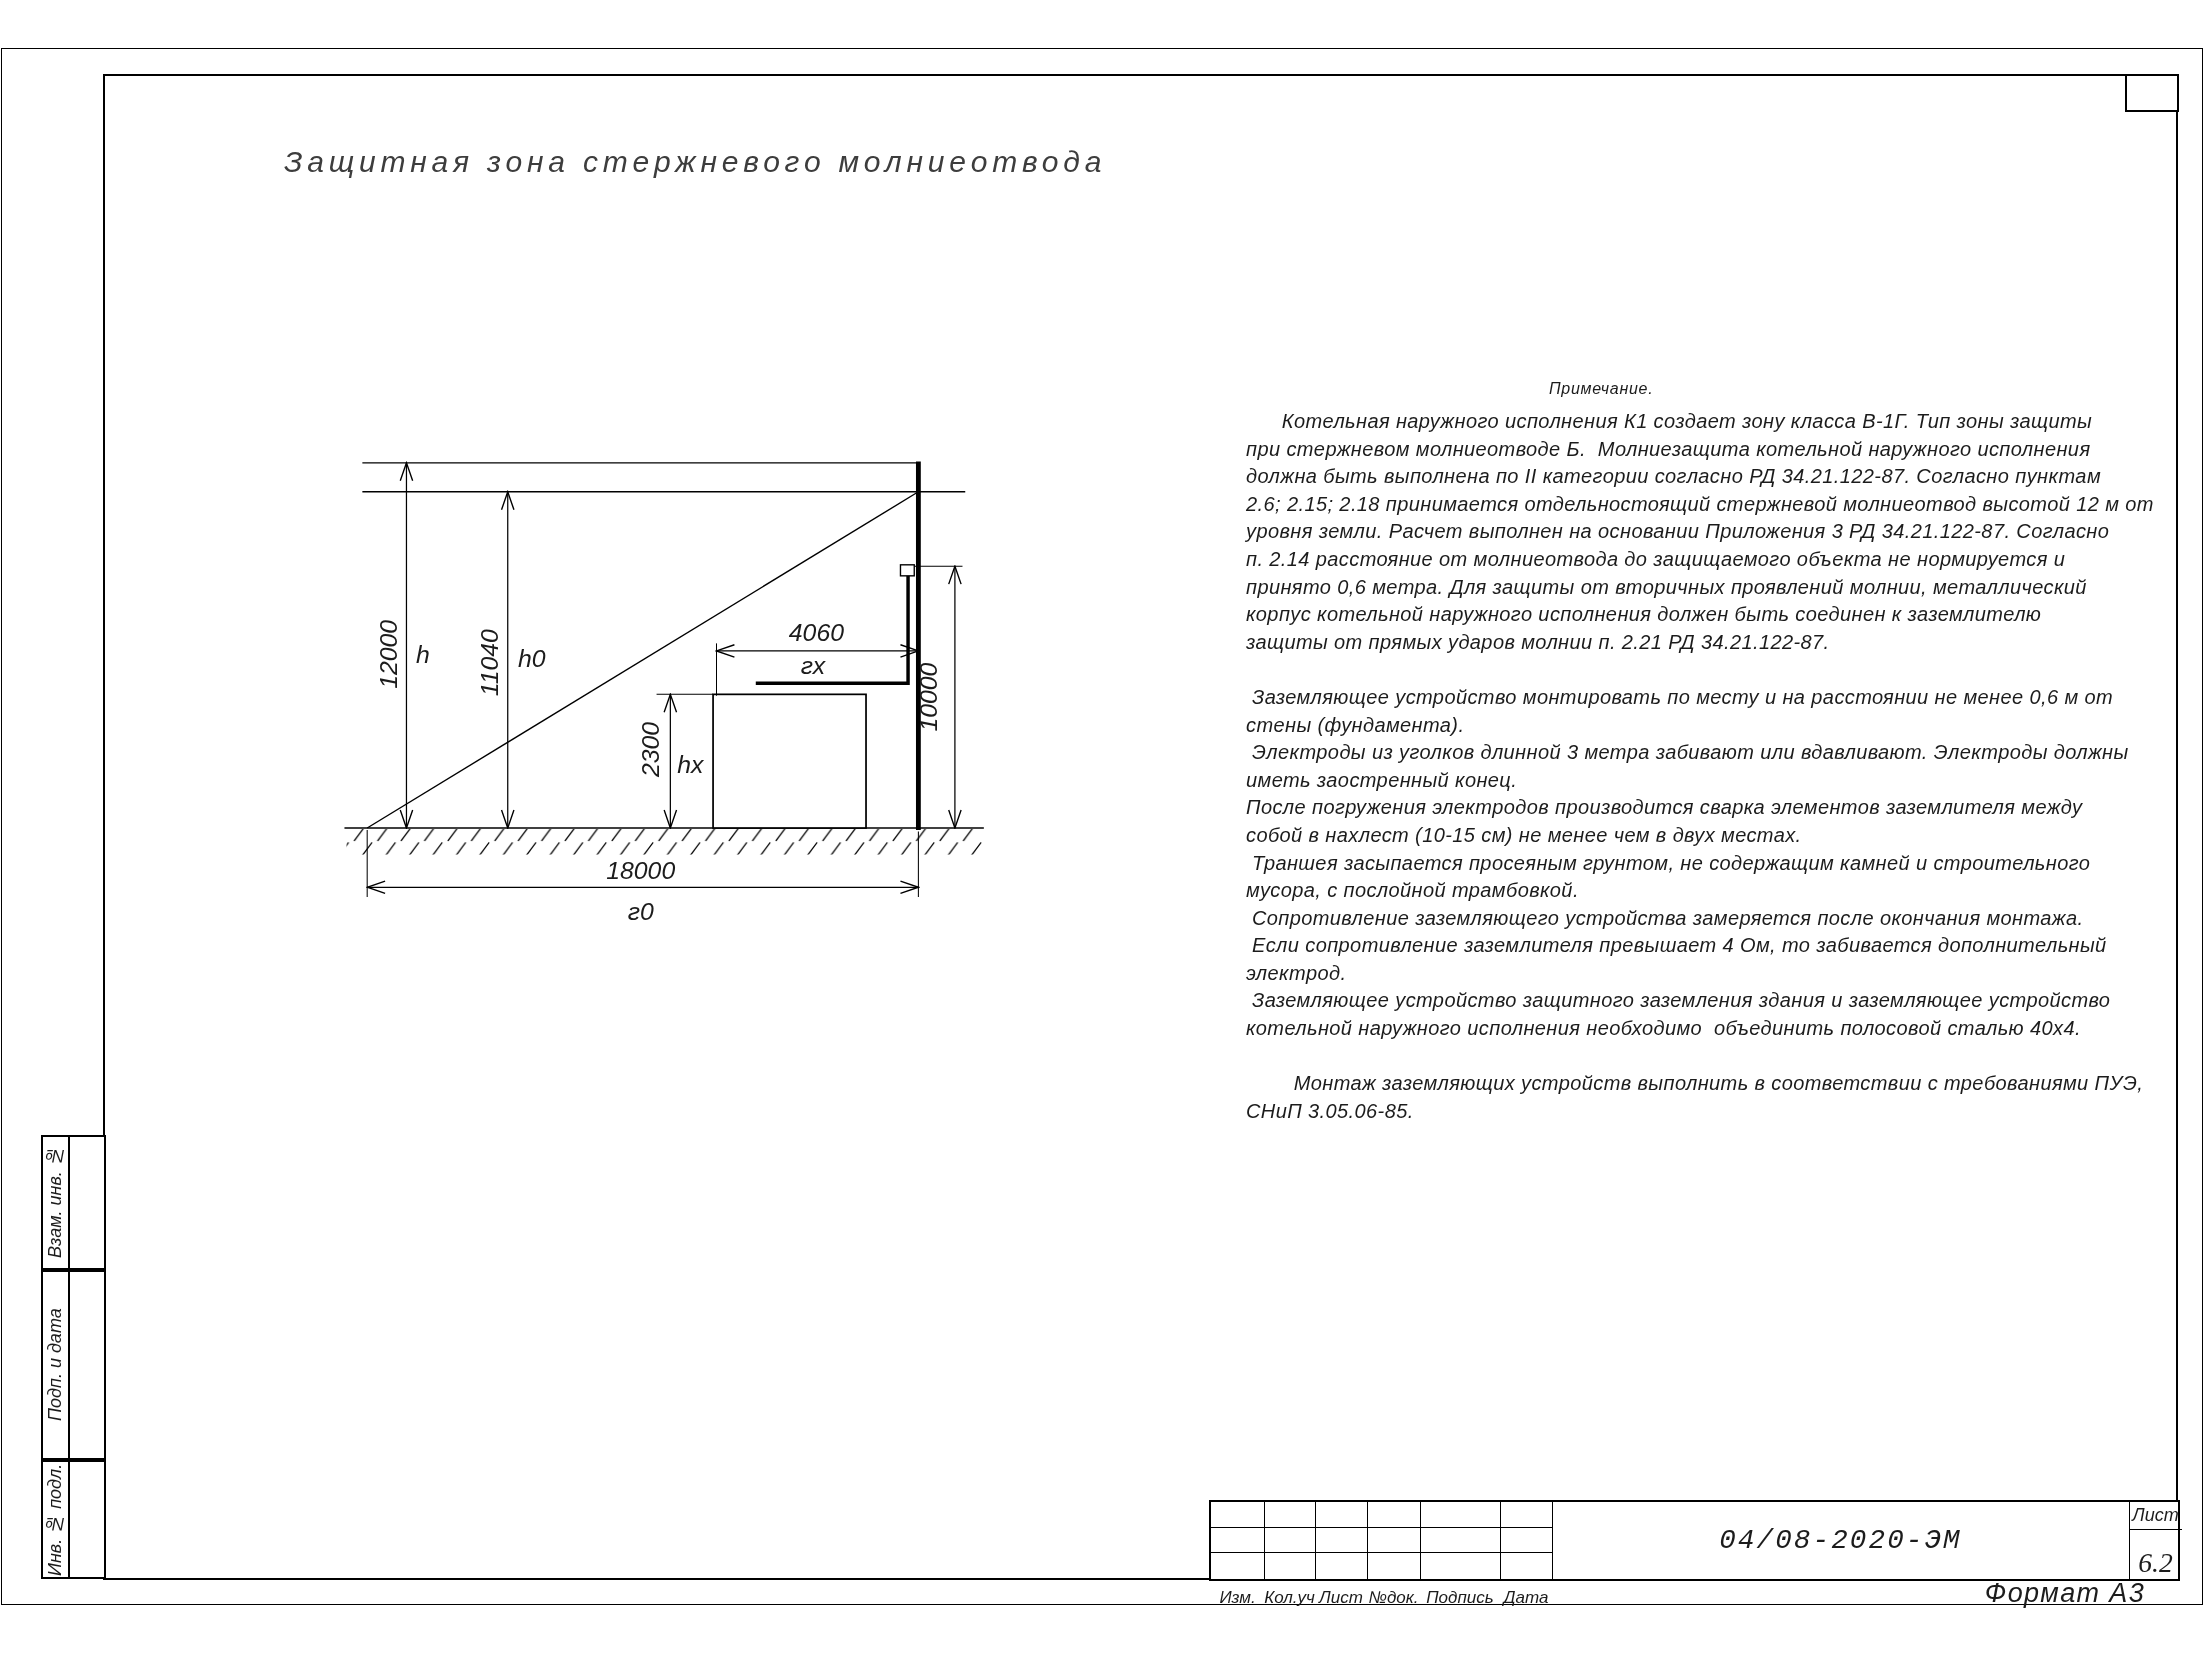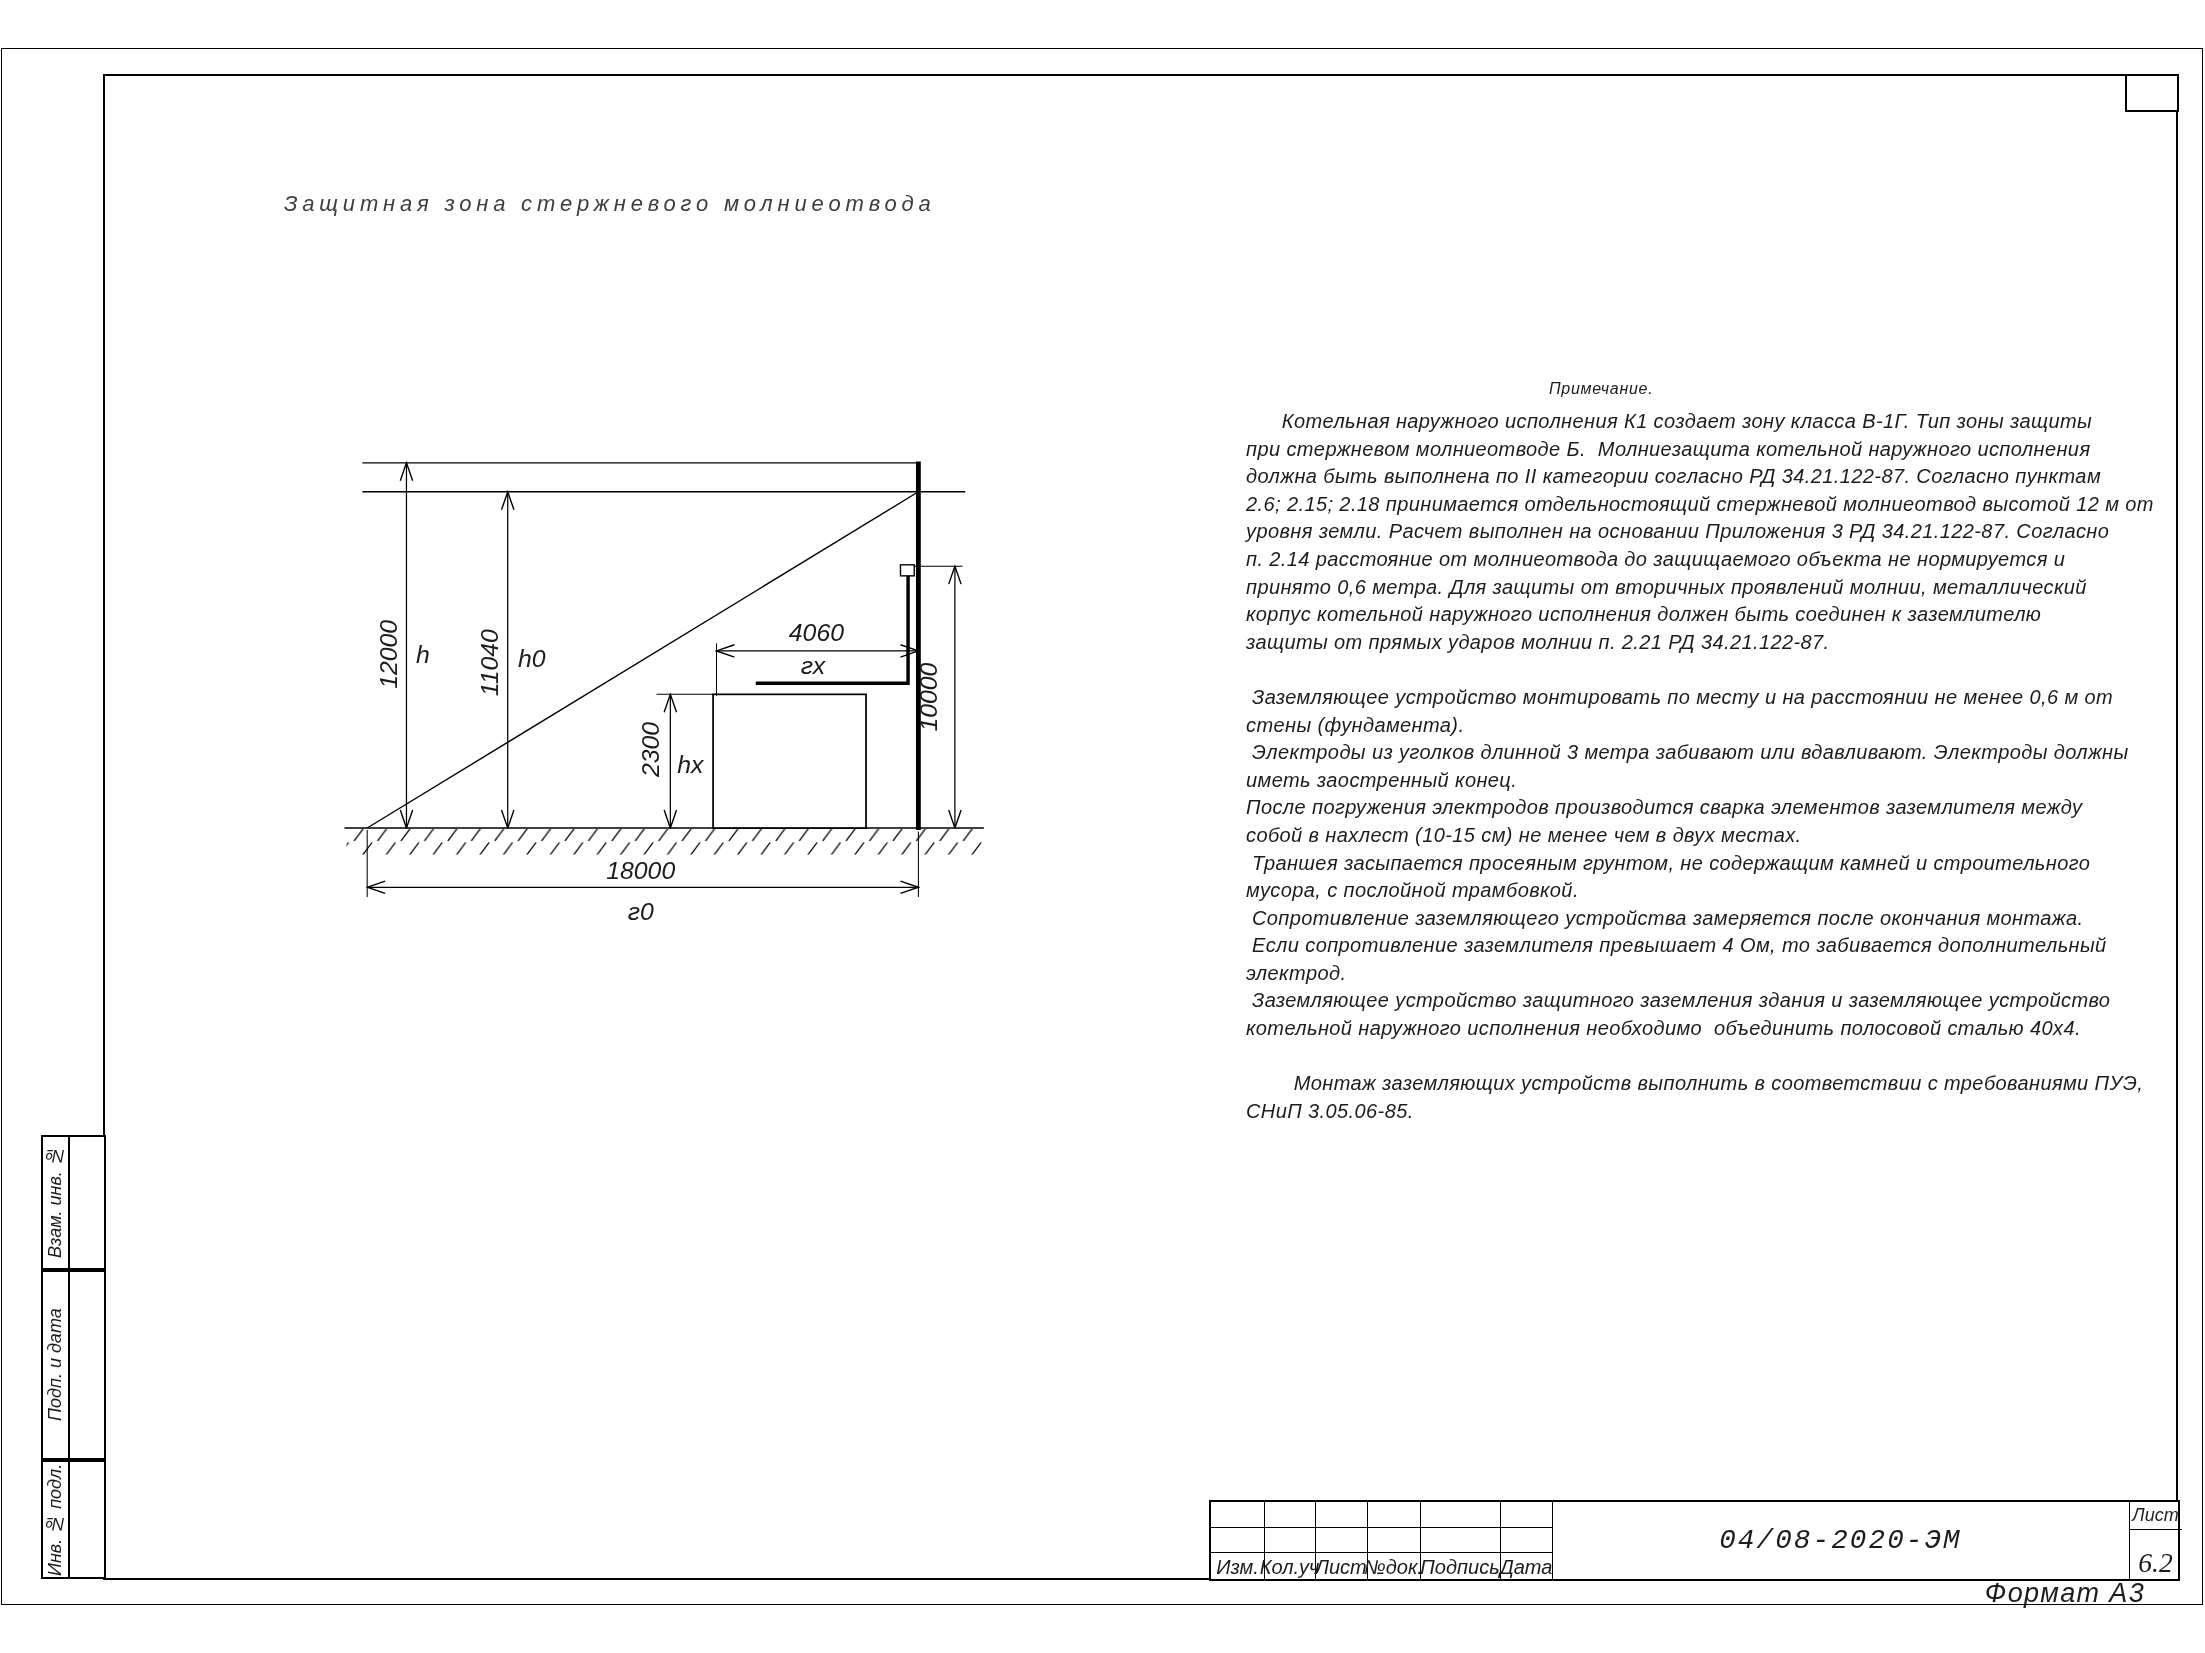--- a/index.html
+++ b/index.html
@@ -4,37 +4,37 @@
 <style>
   * { box-sizing: border-box; margin: 0; padding: 0; }
   html, body { background: #ffffff; }
   body { font-family: "Liberation Sans", "DejaVu Sans", sans-serif; }
   .page { position: relative; width: 2205px; height: 1654px; background: #fff; overflow: hidden;
           color: #1c1c1c; font-style: italic; }
   .abs { position: absolute; }
   .thin-border { left: 1.4px; top: 48px; width: 2202px; height: 1557px; border: 1.4px solid #000; }
   .main-frame { left: 103px; top: 74px; width: 2075px; height: 1506px; border: 2.8px solid #000; }
   .corner-box { left: 2125px; top: 74px; width: 54px; height: 38px; border: 2.1px solid #000; background: #fff; }
-  .sheet-title { left: 284px; top: 145px; font-size: 22px; letter-spacing: 4.8px; color: #3d3d3d; white-space: nowrap; margin-top: 46px; }
+  .sheet-title { left: 284px; top: 145px; font-size: 30px; letter-spacing: 4.8px; color: #3d3d3d; white-space: nowrap; }
   .notes-title { left: 1549px; top: 380px; font-size: 16px; letter-spacing: 0.7px; }
   .notes-body { left: 1246px; top: 408px; width: 930px; font-size: 20px; line-height: 27.6px;
                 letter-spacing: 0.4px; white-space: pre-wrap; }
   .formulas { left: 372px; top: 1115px; width: 482px; font-size: 20px; line-height: 27.6px;
               letter-spacing: 0.4px; white-space: pre-wrap; }
   
   .stamp-sec { border: 2.1px solid #000; background: #fff; }
   .stamp-label-col { position: absolute; left: 0; top: 0; width: 27px; height: 100%; border-right: 2.1px solid #000; }
   .vlabel { writing-mode: vertical-rl; transform: rotate(180deg); width: 100%; height: 100%;
             display: flex; align-items: center; justify-content: center; font-size: 18px; white-space: nowrap; }
   
   .tb { left: 1209px; top: 1500px; width: 971px; height: 81px; border: 2.1px solid #000; background: #fff; }
   .tb .vline { position: absolute; top: 0; width: 0; height: 100%; border-left: 1.4px solid #000; }
   .tb .hline { position: absolute; height: 0; border-top: 1.4px solid #000; }
   .tb .cell { position: absolute; display: flex; align-items: center; justify-content: center; }
-  .tb-col-label { font-size: 20px; white-space: nowrap; }
+  .tb-col-label { font-size: 17px; white-space: nowrap; margin-top: 31px; }
   .doc-number { font-size: 27.6px; letter-spacing: 2.1px; font-family: Liberation Mono, monospace; }
   .sheet-word { font-size: 18px; }
   .sheet-num { font-size: 27.6px; }
   .format-note { left: 1970px; top: 1581px; width: 190px; height: 25px; font-size: 27px;
                  display: flex; align-items: center; justify-content: center; letter-spacing: 1.4px; }
   svg text { font-family: "Liberation Sans", "DejaVu Sans", sans-serif; font-style: italic; fill: #1c1c1c; }
 </style>
 </head>
 <body>
 

